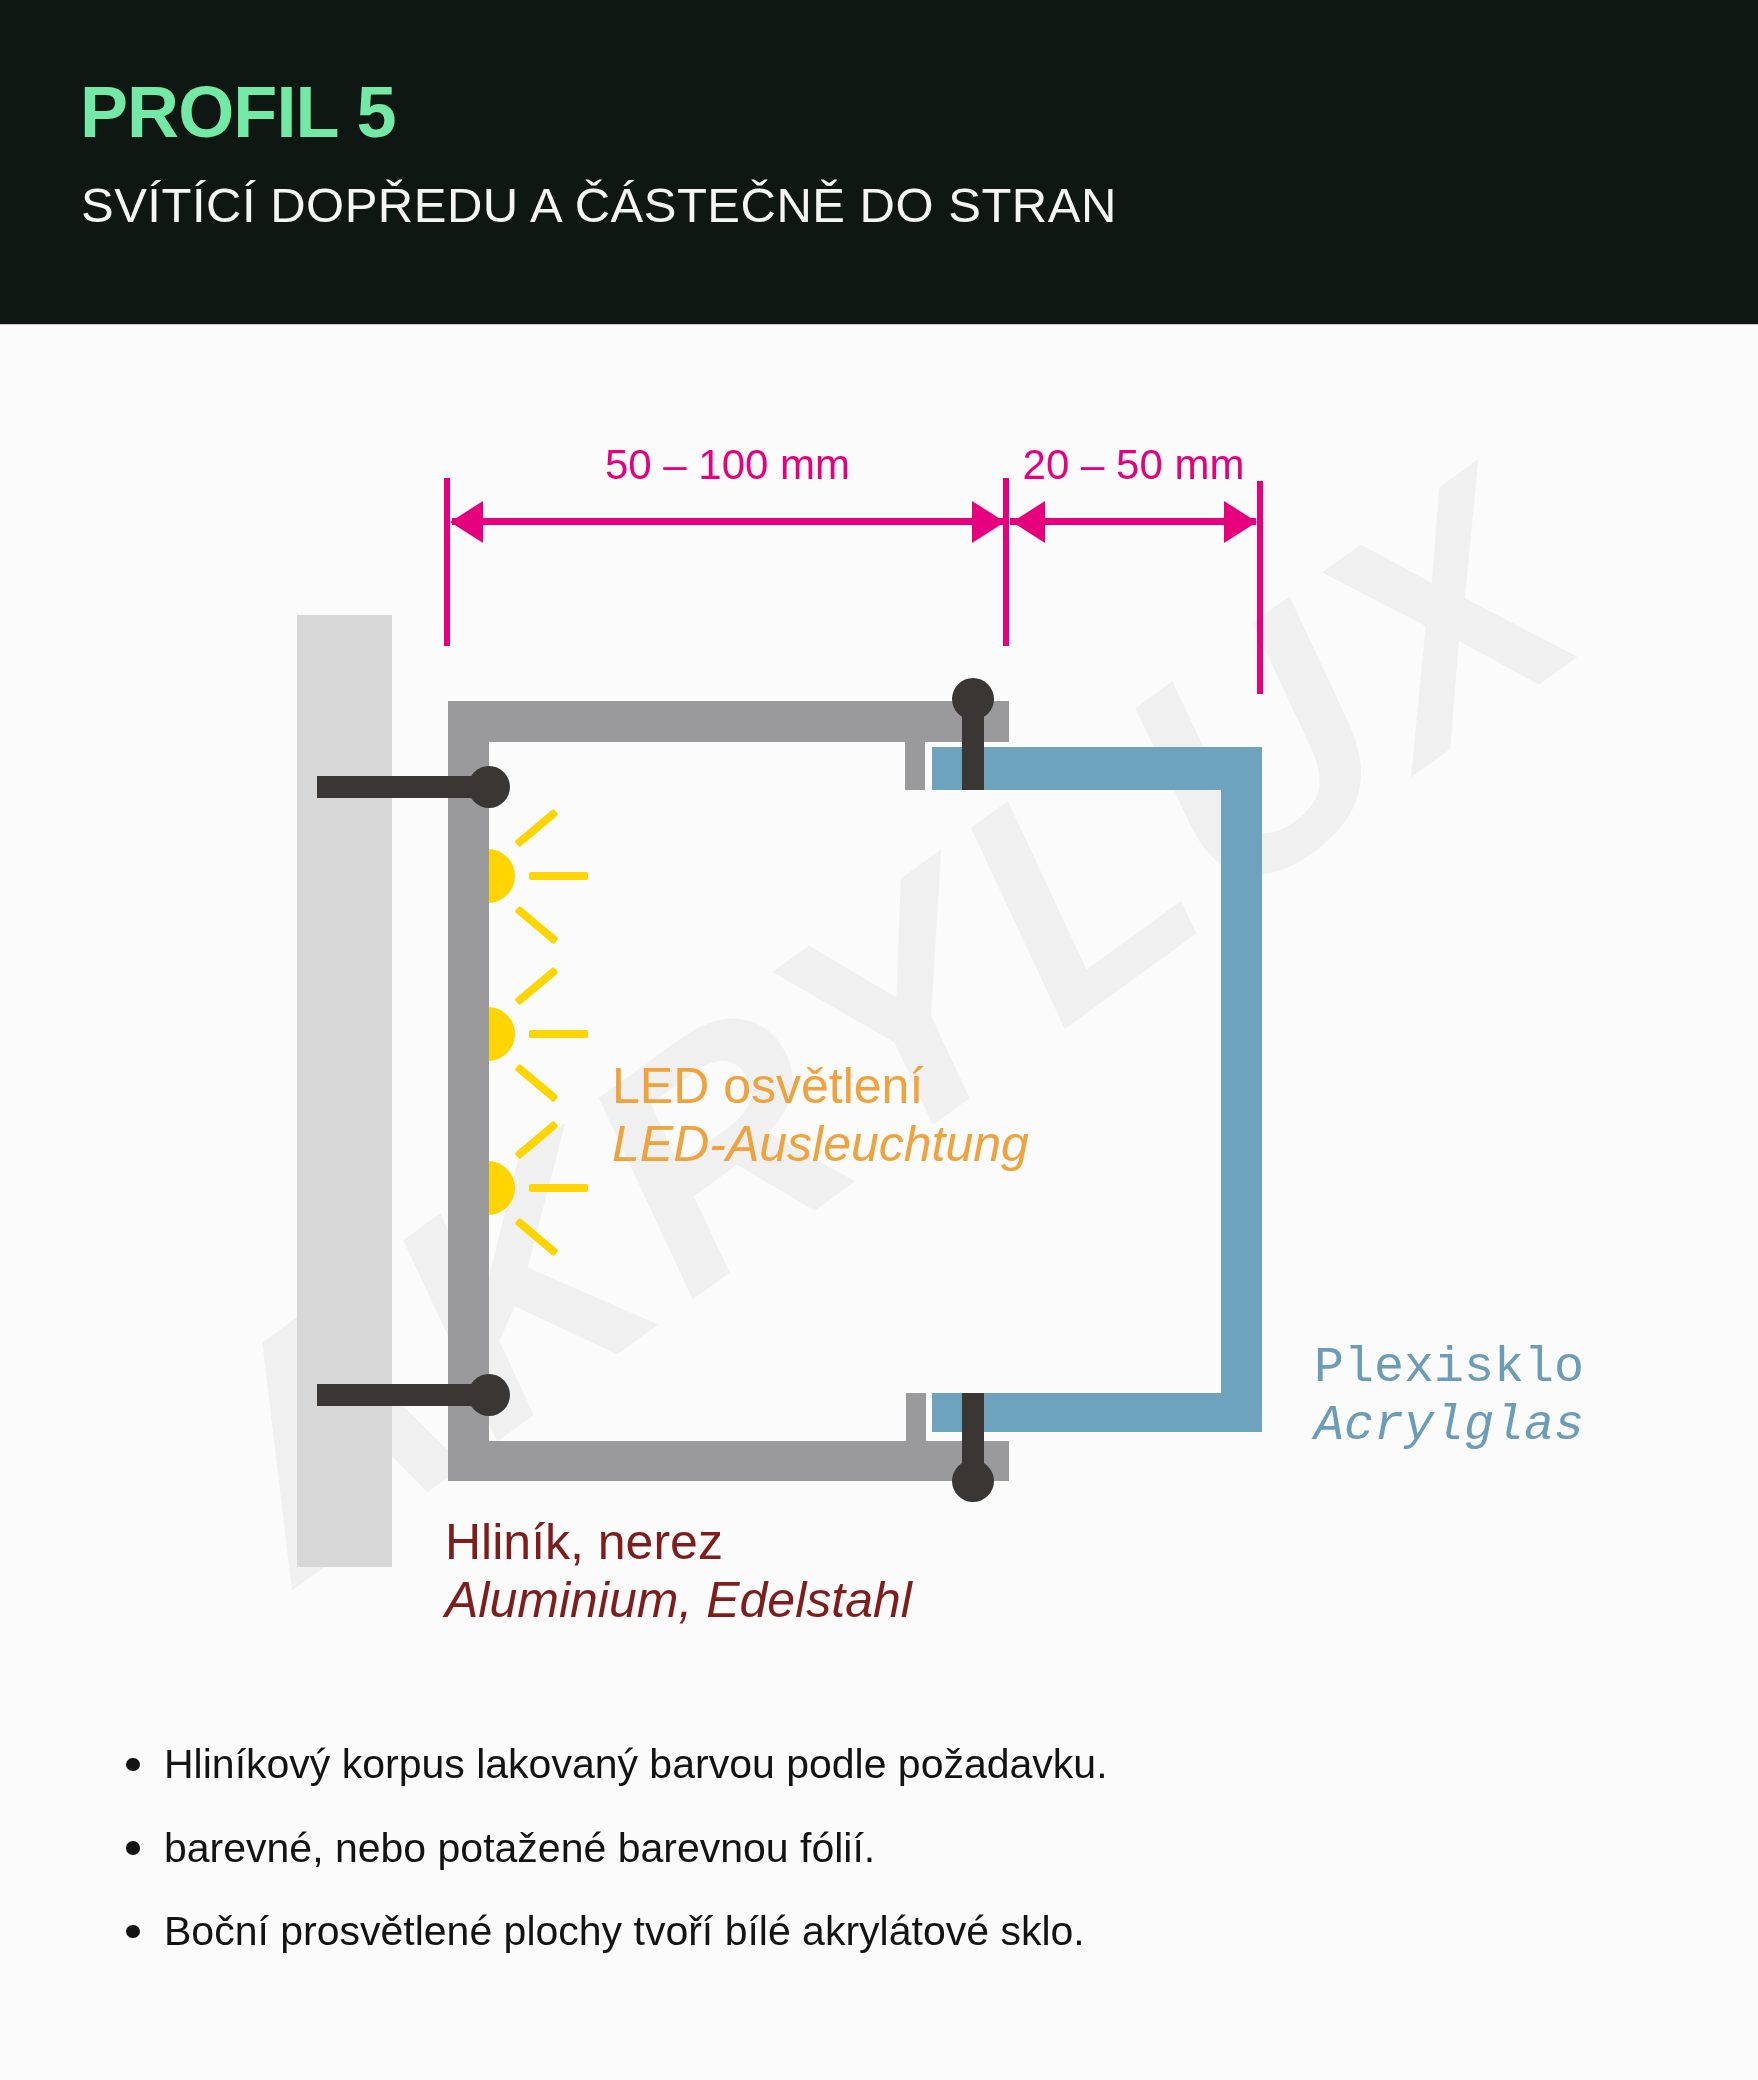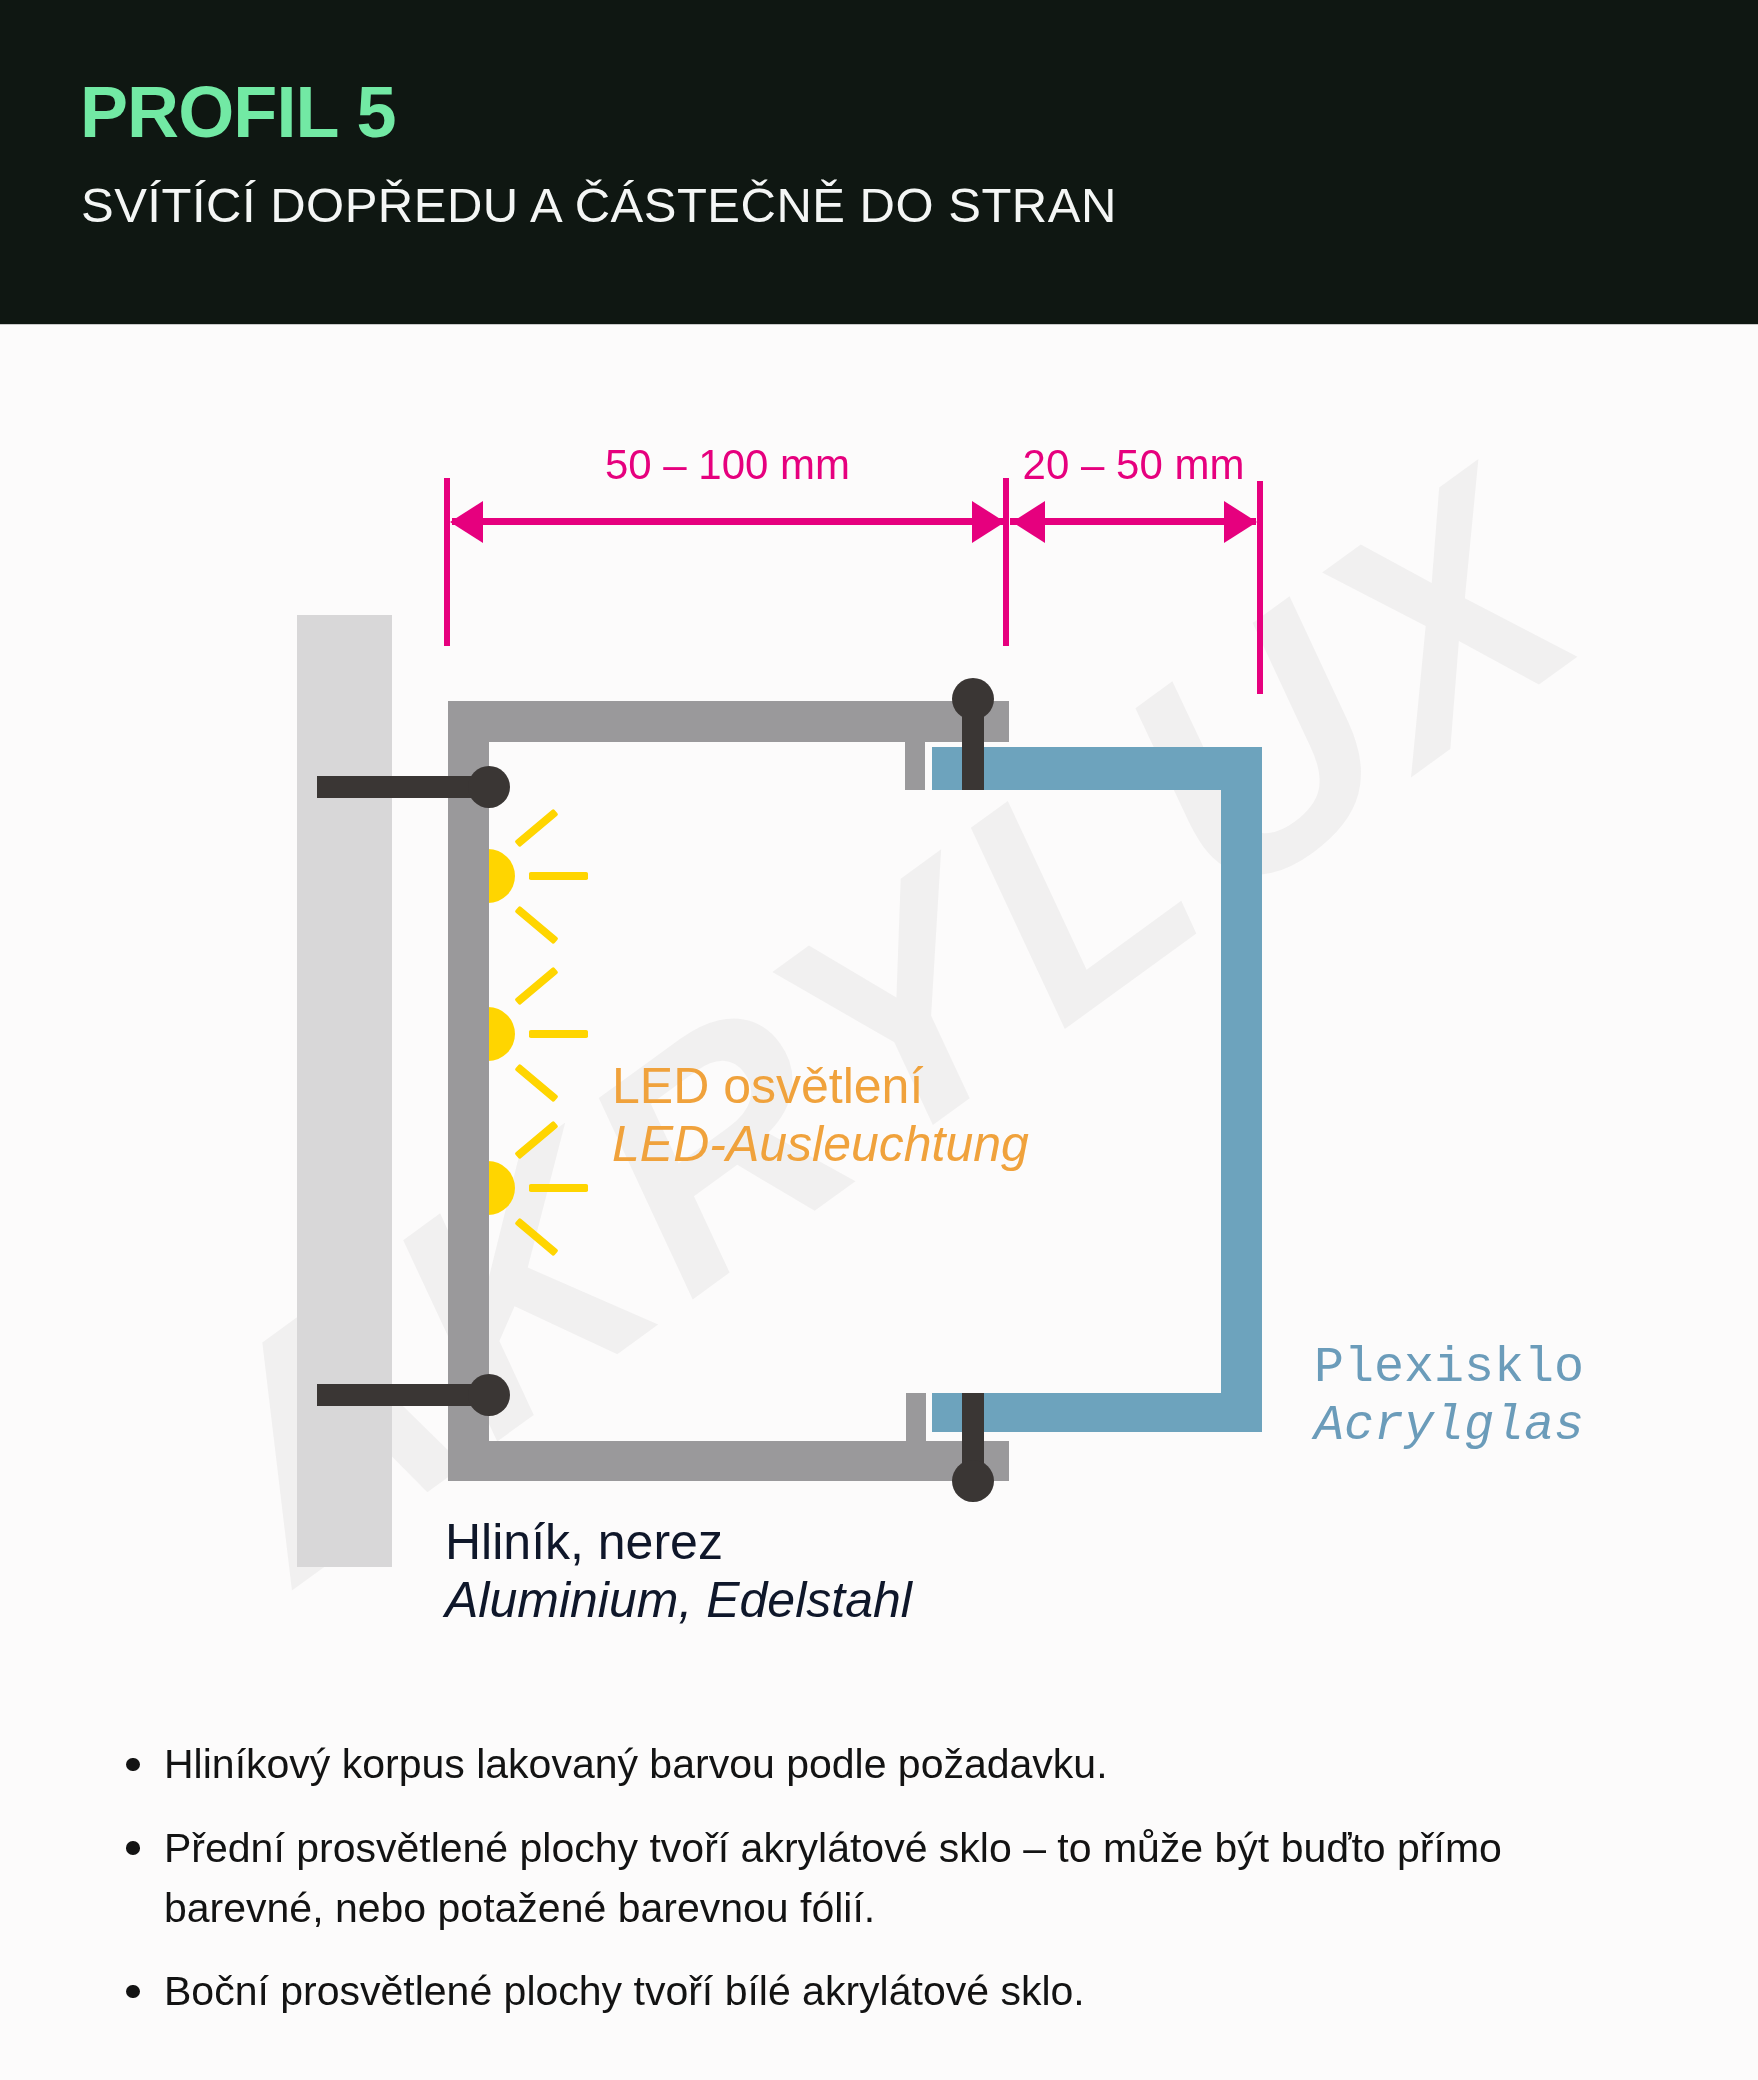--- a/index.html
+++ b/index.html
@@ -54,21 +54,21 @@
   .dim-label {
     position:absolute; z-index:4; text-align:center;
     font-size:42px; font-weight:500; color:#e6007e; white-space:nowrap;
   }
 
   
   .callout { position:absolute; z-index:4; font-size:50px; line-height:58px; white-space:nowrap; }
   .callout .l2 { font-style:italic; }
   .callout.led  { color:#f0a23c; }
   .callout.plexi{ color:#6b9cba;font-family:Liberation Mono, monospace; }
-  .callout.alu-label { color:#0f172a; }
+  .callout.alu-label { color:#7f1d1d; }
 
   
   .notes {
     position:absolute; left:107px; top:1726px; width:1556px;
     list-style:none; margin:8px; padding:0; z-index:5;
   }
   .notes li {
     position:relative; padding-left:49px; margin-bottom:23.5px;
     font-size:41px; line-height:60px; color:#131313;
   }
@@ -167,21 +167,20 @@
       <div class="l2">Aluminium, Edelstahl</div>
     </div>
 
   </div>
 
   <ul class="notes">
     <li>
       <div class="note-line">Hliníkový korpus lakovaný barvou podle požadavku.</div>
     </li>
     <li>
-      <div class="note-line">Přední prosvětlené plochy tvoří akrylátové sklo – to může být buďto přímo</div>
       <div class="note-line">barevné, nebo potažené barevnou fólií.</div>
     </li>
     <li>
       <div class="note-line">Boční prosvětlené plochy tvoří bílé akrylátové sklo.</div>
     </li>
   </ul>
 
 </div>
 
 

